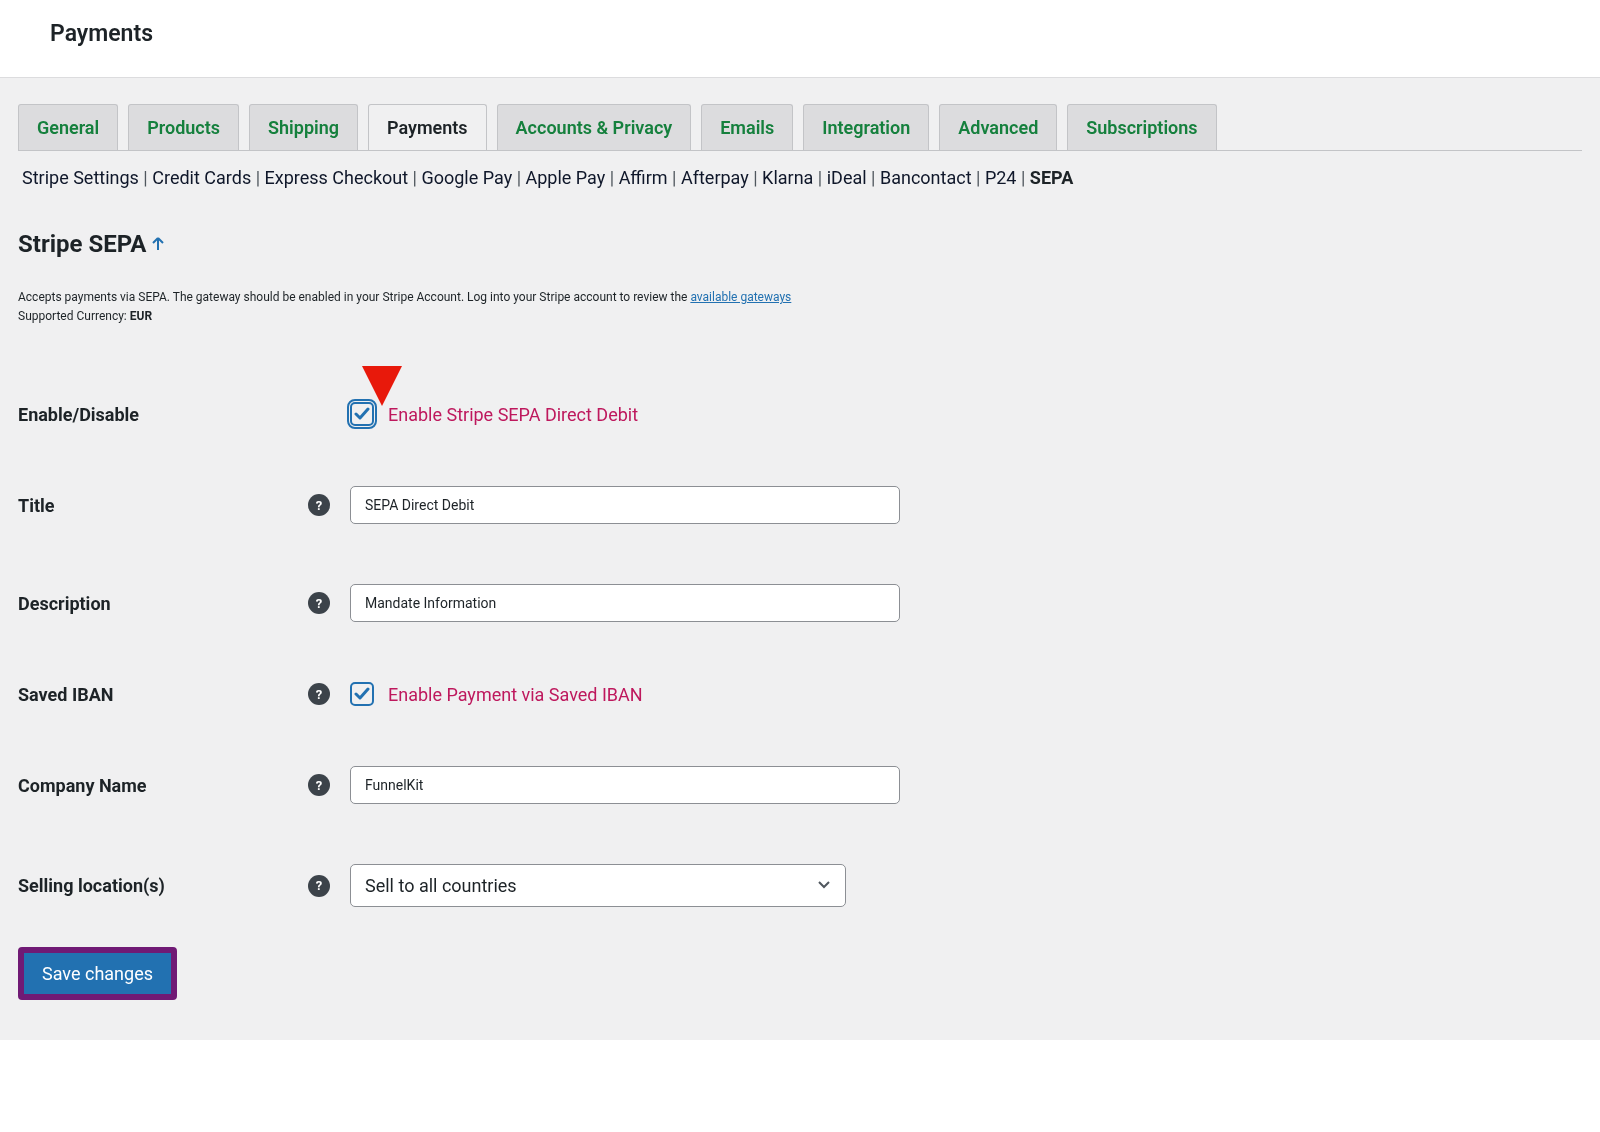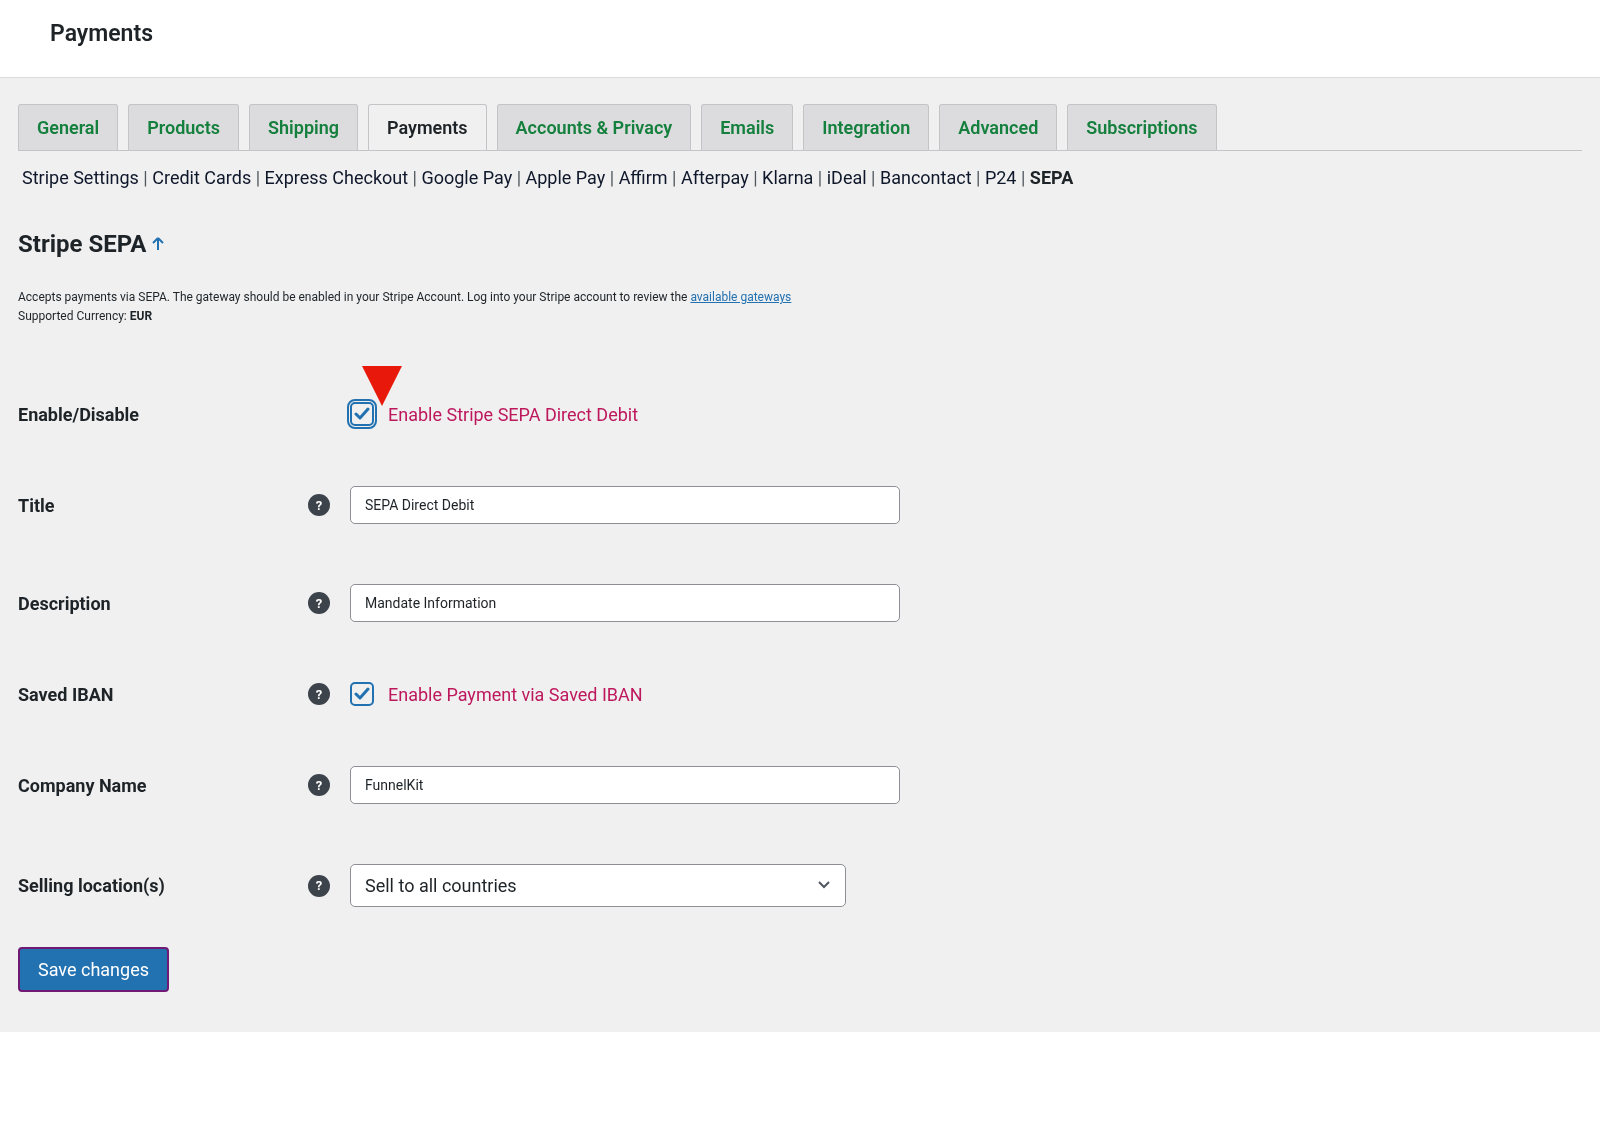--- a/index.html
+++ b/index.html
@@ -29,21 +29,21 @@
   .help.spacer { visibility: hidden; }
   .field { display: flex; align-items: center; }
   .checkbox { width: 24px; height: 24px; border: 2px solid #2271b1; border-radius: 5px; margin-right: 14px; display: inline-flex; align-items: center; justify-content: center; cursor: pointer; flex-shrink: 0; }
   .checkbox.emph { outline: 2px solid #2271b1; outline-offset: 1px; }
   .checkbox svg { width: 16px; height: 16px; }
   .check-label { font-size: 18px; color: #be185d; }
   .text-input { width: 550px; padding: 10px 14px; font-size: 14px; border: 1px solid #8c8f94; border-radius: 5px; color: #1d2327; background: #fff; font-family: inherit; }
   .select { width: 496px; padding: 10px 14px; font-size: 18px; border: 1px solid #8c8f94; border-radius: 5px; color: #1d2327; background: #fff; font-family: inherit; appearance: none; -webkit-appearance: none; background-image: none; position: relative; }
   .select-wrap { position: relative; display: inline-block; }
   .select-wrap .chevron { position: absolute; right: 14px; top: 50%; transform: translateY(-50%); pointer-events: none; }
-  .save-btn { background: #2271b1; color: #fff; border: 2px solid #701a75; padding: 10px 18px; font-size: 18px; border-radius: 4px; cursor: pointer; font-family: inherit; }
+  .save-btn { background: #2271b1; color: #fff; border: 6px solid #701a75; padding: 10px 18px; font-size: 18px; border-radius: 4px; cursor: pointer; font-family: inherit; }
   .arrow-annotation { position: absolute; left: 336px; top: -106px; pointer-events: none; }
 </style>
 </head>
 <body>
 
 <div class="top">
   <h1>Payments</h1>
 </div>
 
 <div class="main">

